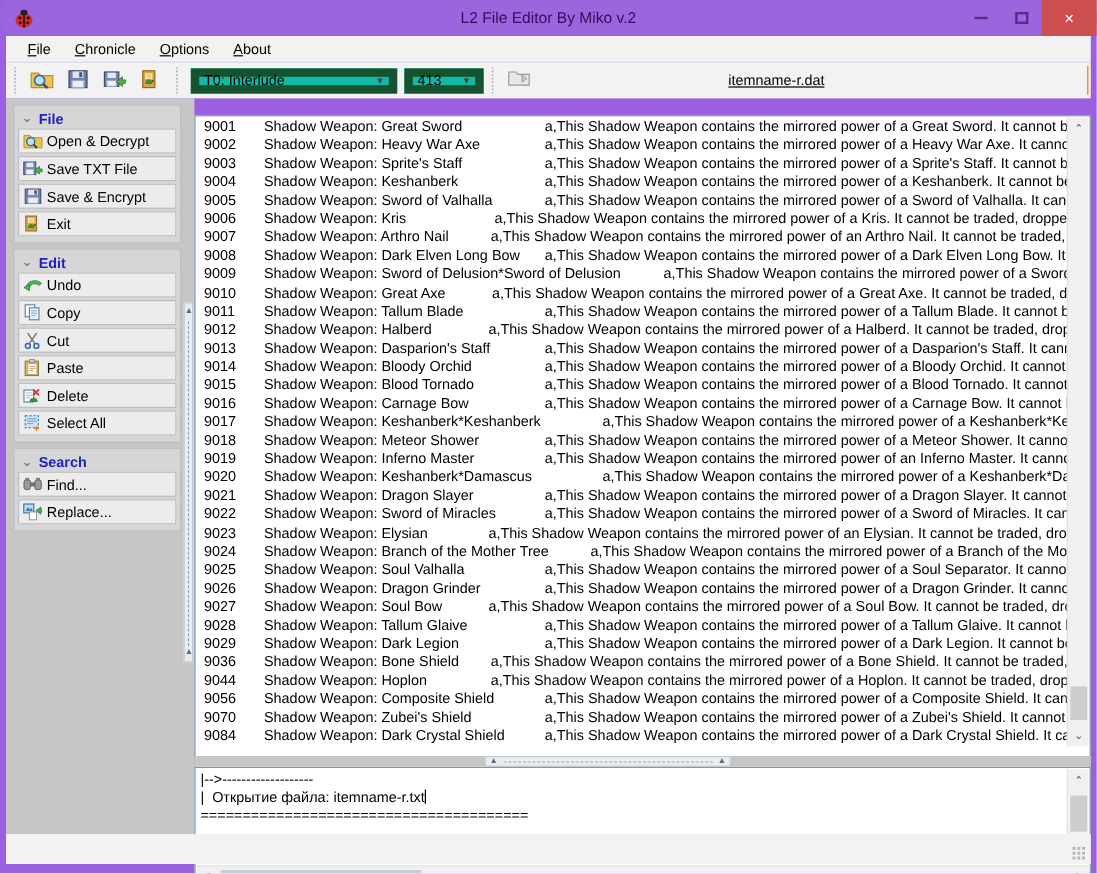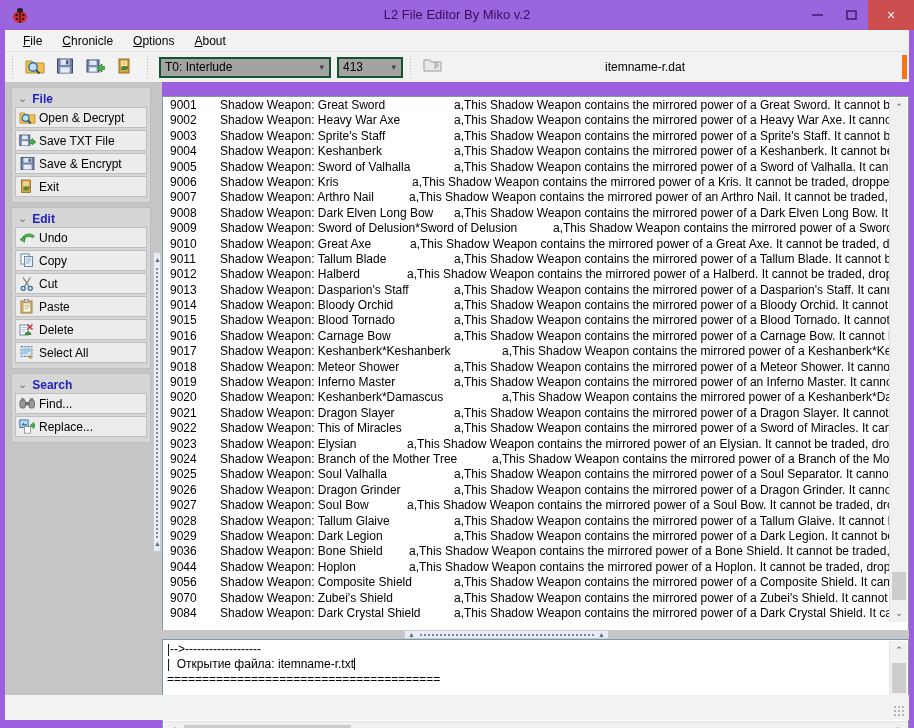--- a/index.html
+++ b/index.html
@@ -111,22 +111,22 @@
     background-size: 3px 3px;
     background-position: 1px 2px;
     background-repeat: repeat-y;
   }
   .tb-btn {
     width: 30px; height: 26px;
     display: flex; align-items: center; justify-content: center;
   }
   .combo {
     height: 21px;
-    border: 2px solid #14532d;
-    background: #a3a3a3;
+    border: 7px solid #14532d;
+    background: #14b8a6;
     display: flex;
     align-items: center;
     font-size: 12px;
     box-sizing: border-box;
     position: relative;
     padding-left: 4px;
   }
   .combo .arw {
     position: absolute;
     right: 5px; top: 50%;
@@ -134,22 +134,23 @@
     font-size: 9px;
     color: #444;
   }
   .combo-chronicle { width: 172px; margin-left: 4px; }
   .combo-version { width: 66px; margin-left: 6px; }
   .fileinfo {
     height: 24px;
     flex: 1;
     display: flex;
     align-items: center;
-    border-right: 5px solid #f97316;
+    border-right: 1px solid #f97316;
     margin-right: 2px;
+    text-decoration: underline;
   }
   .file-label {
     flex: 1;
     text-align: center;
     font-size: 12px;
     padding-right: 60px;
   }
 
   
   .sidebar {
@@ -711,21 +712,21 @@
         <div class="row"><span class="c-id">9012</span><span class="c-name">Shadow Weapon: Halberd</span><span class="c-desc" style="left: 243px;">a,This Shadow Weapon contains the mirrored power of a Halberd. It cannot be traded, dropped, c</span></div>
         <div class="row"><span class="c-id">9013</span><span class="c-name">Shadow Weapon: Dasparion's Staff</span><span class="c-desc" style="left: 290px;">a,This Shadow Weapon contains the mirrored power of a Dasparion's Staff. It cannot be</span></div>
         <div class="row"><span class="c-id">9014</span><span class="c-name">Shadow Weapon: Bloody Orchid</span><span class="c-desc" style="left: 290px;">a,This Shadow Weapon contains the mirrored power of a Bloody Orchid. It cannot be tra</span></div>
         <div class="row"><span class="c-id">9015</span><span class="c-name">Shadow Weapon: Blood Tornado</span><span class="c-desc" style="left: 290px;">a,This Shadow Weapon contains the mirrored power of a Blood Tornado. It cannot be tra</span></div>
         <div class="row"><span class="c-id">9016</span><span class="c-name">Shadow Weapon: Carnage Bow</span><span class="c-desc" style="left: 290px;">a,This Shadow Weapon contains the mirrored power of a Carnage Bow. It cannot be trac</span></div>
         <div class="row"><span class="c-id">9017</span><span class="c-name">Shadow Weapon: Keshanberk*Keshanberk</span><span class="c-desc" style="left: 338px;">a,This Shadow Weapon contains the mirrored power of a Keshanberk*Keshanb</span></div>
         <div class="row"><span class="c-id">9018</span><span class="c-name">Shadow Weapon: Meteor Shower</span><span class="c-desc" style="left: 290px;">a,This Shadow Weapon contains the mirrored power of a Meteor Shower. It cannot be tr</span></div>
         <div class="row"><span class="c-id">9019</span><span class="c-name">Shadow Weapon: Inferno Master</span><span class="c-desc" style="left: 290px;">a,This Shadow Weapon contains the mirrored power of an Inferno Master. It cannot be t</span></div>
         <div class="row"><span class="c-id">9020</span><span class="c-name">Shadow Weapon: Keshanberk*Damascus</span><span class="c-desc" style="left: 338px;">a,This Shadow Weapon contains the mirrored power of a Keshanberk*Damasc</span></div>
         <div class="row"><span class="c-id">9021</span><span class="c-name">Shadow Weapon: Dragon Slayer</span><span class="c-desc" style="left: 290px;">a,This Shadow Weapon contains the mirrored power of a Dragon Slayer. It cannot be tra</span></div>
-        <div class="row"><span class="c-id">9022</span><span class="c-name">Shadow Weapon: This of Miracles</span><span class="c-desc" style="left: 290px;">a,This Shadow Weapon contains the mirrored power of a Sword of Miracles. It cannot be</span></div>
+        <div class="row"><span class="c-id">9022</span><span class="c-name">Shadow Weapon: Sword of Miracles</span><span class="c-desc" style="left: 290px;">a,This Shadow Weapon contains the mirrored power of a Sword of Miracles. It cannot be</span></div>
         <div class="row"><span class="c-id">9023</span><span class="c-name">Shadow Weapon: Elysian</span><span class="c-desc" style="left: 243px;">a,This Shadow Weapon contains the mirrored power of an Elysian. It cannot be traded, dropped, c</span></div>
         <div class="row"><span class="c-id">9024</span><span class="c-name">Shadow Weapon: Branch of the Mother Tree</span><span class="c-desc" style="left: 328px;">a,This Shadow Weapon contains the mirrored power of a Branch of the Mother</span></div>
         <div class="row"><span class="c-id">9025</span><span class="c-name">Shadow Weapon: Soul Valhalla</span><span class="c-desc" style="left: 290px;">a,This Shadow Weapon contains the mirrored power of a Soul Separator. It cannot be tr</span></div>
         <div class="row"><span class="c-id">9026</span><span class="c-name">Shadow Weapon: Dragon Grinder</span><span class="c-desc" style="left: 290px;">a,This Shadow Weapon contains the mirrored power of a Dragon Grinder. It cannot be tr</span></div>
         <div class="row"><span class="c-id">9027</span><span class="c-name">Shadow Weapon: Soul Bow</span><span class="c-desc" style="left: 243px;">a,This Shadow Weapon contains the mirrored power of a Soul Bow. It cannot be traded, dropped,</span></div>
         <div class="row"><span class="c-id">9028</span><span class="c-name">Shadow Weapon: Tallum Glaive</span><span class="c-desc" style="left: 290px;">a,This Shadow Weapon contains the mirrored power of a Tallum Glaive. It cannot be trac</span></div>
         <div class="row"><span class="c-id">9029</span><span class="c-name">Shadow Weapon: Dark Legion</span><span class="c-desc" style="left: 290px;">a,This Shadow Weapon contains the mirrored power of a Dark Legion. It cannot be trade</span></div>
         <div class="row"><span class="c-id">9036</span><span class="c-name">Shadow Weapon: Bone Shield</span><span class="c-desc" style="left: 245px;">a,This Shadow Weapon contains the mirrored power of a Bone Shield. It cannot be traded, droppe</span></div>
         <div class="row"><span class="c-id">9044</span><span class="c-name">Shadow Weapon: Hoplon</span><span class="c-desc" style="left: 245px;">a,This Shadow Weapon contains the mirrored power of a Hoplon. It cannot be traded, dropped, cr</span></div>
         <div class="row"><span class="c-id">9056</span><span class="c-name">Shadow Weapon: Composite Shield</span><span class="c-desc" style="left: 290px;">a,This Shadow Weapon contains the mirrored power of a Composite Shield. It cannot be</span></div>

